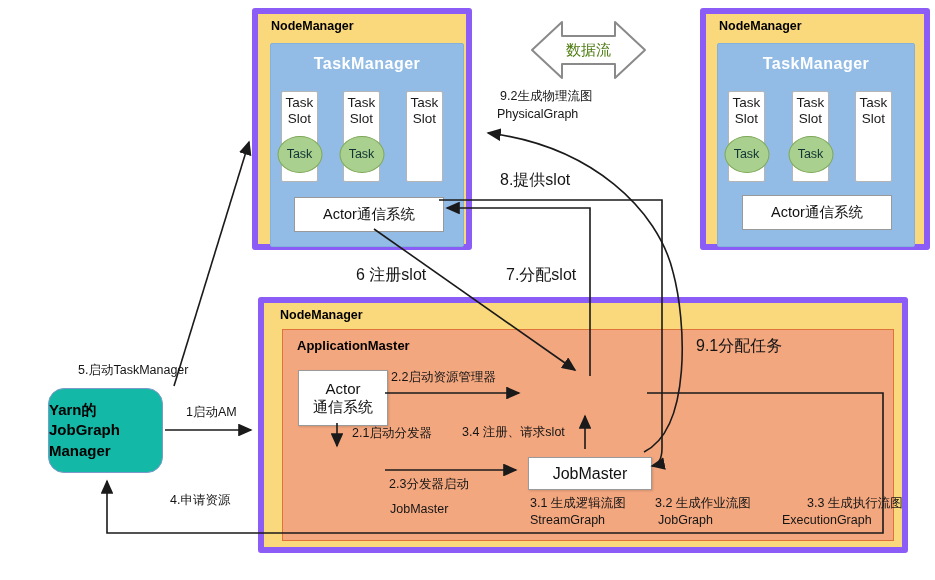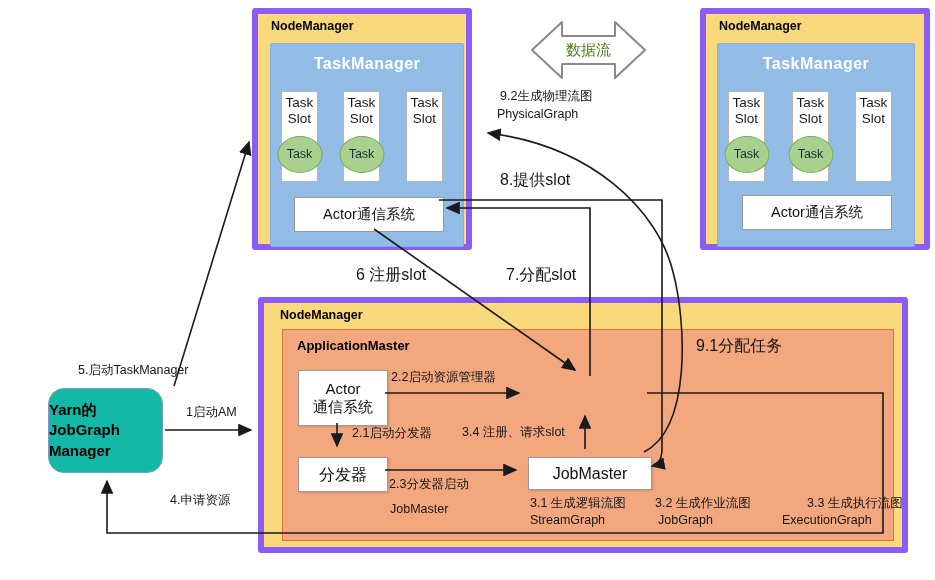--- a/index.html
+++ b/index.html
@@ -84,21 +84,20 @@
   </div>
 
   <div class="nm" style="left:258px;top:297px;width:650px;height:256px;">
     <div class="nm-title" style="left:16px;">NodeManager</div>
     <div class="am" style="left:18px;top:26px;width:612px;height:212px;">
       <div class="am-title">ApplicationMaster</div>
       <div class="wbox" style="left:15px;top:40px;width:90px;height:56px;font-size:15px;">
         <span>Actor</span>
         <span>通信系统</span>
       </div>
-      <div class="wbox" style="left:15px;top:127px;width:90px;height:35px;">分发器</div>
       <div class="wbox" style="left:245px;top:127px;width:124px;height:33px;">JobMaster</div>
     </div>
   </div>
 
   <div class="yarn">
     <span>Yarn的</span>
     <span>JobGraph</span>
     <span>Manager</span>
   </div>
 

